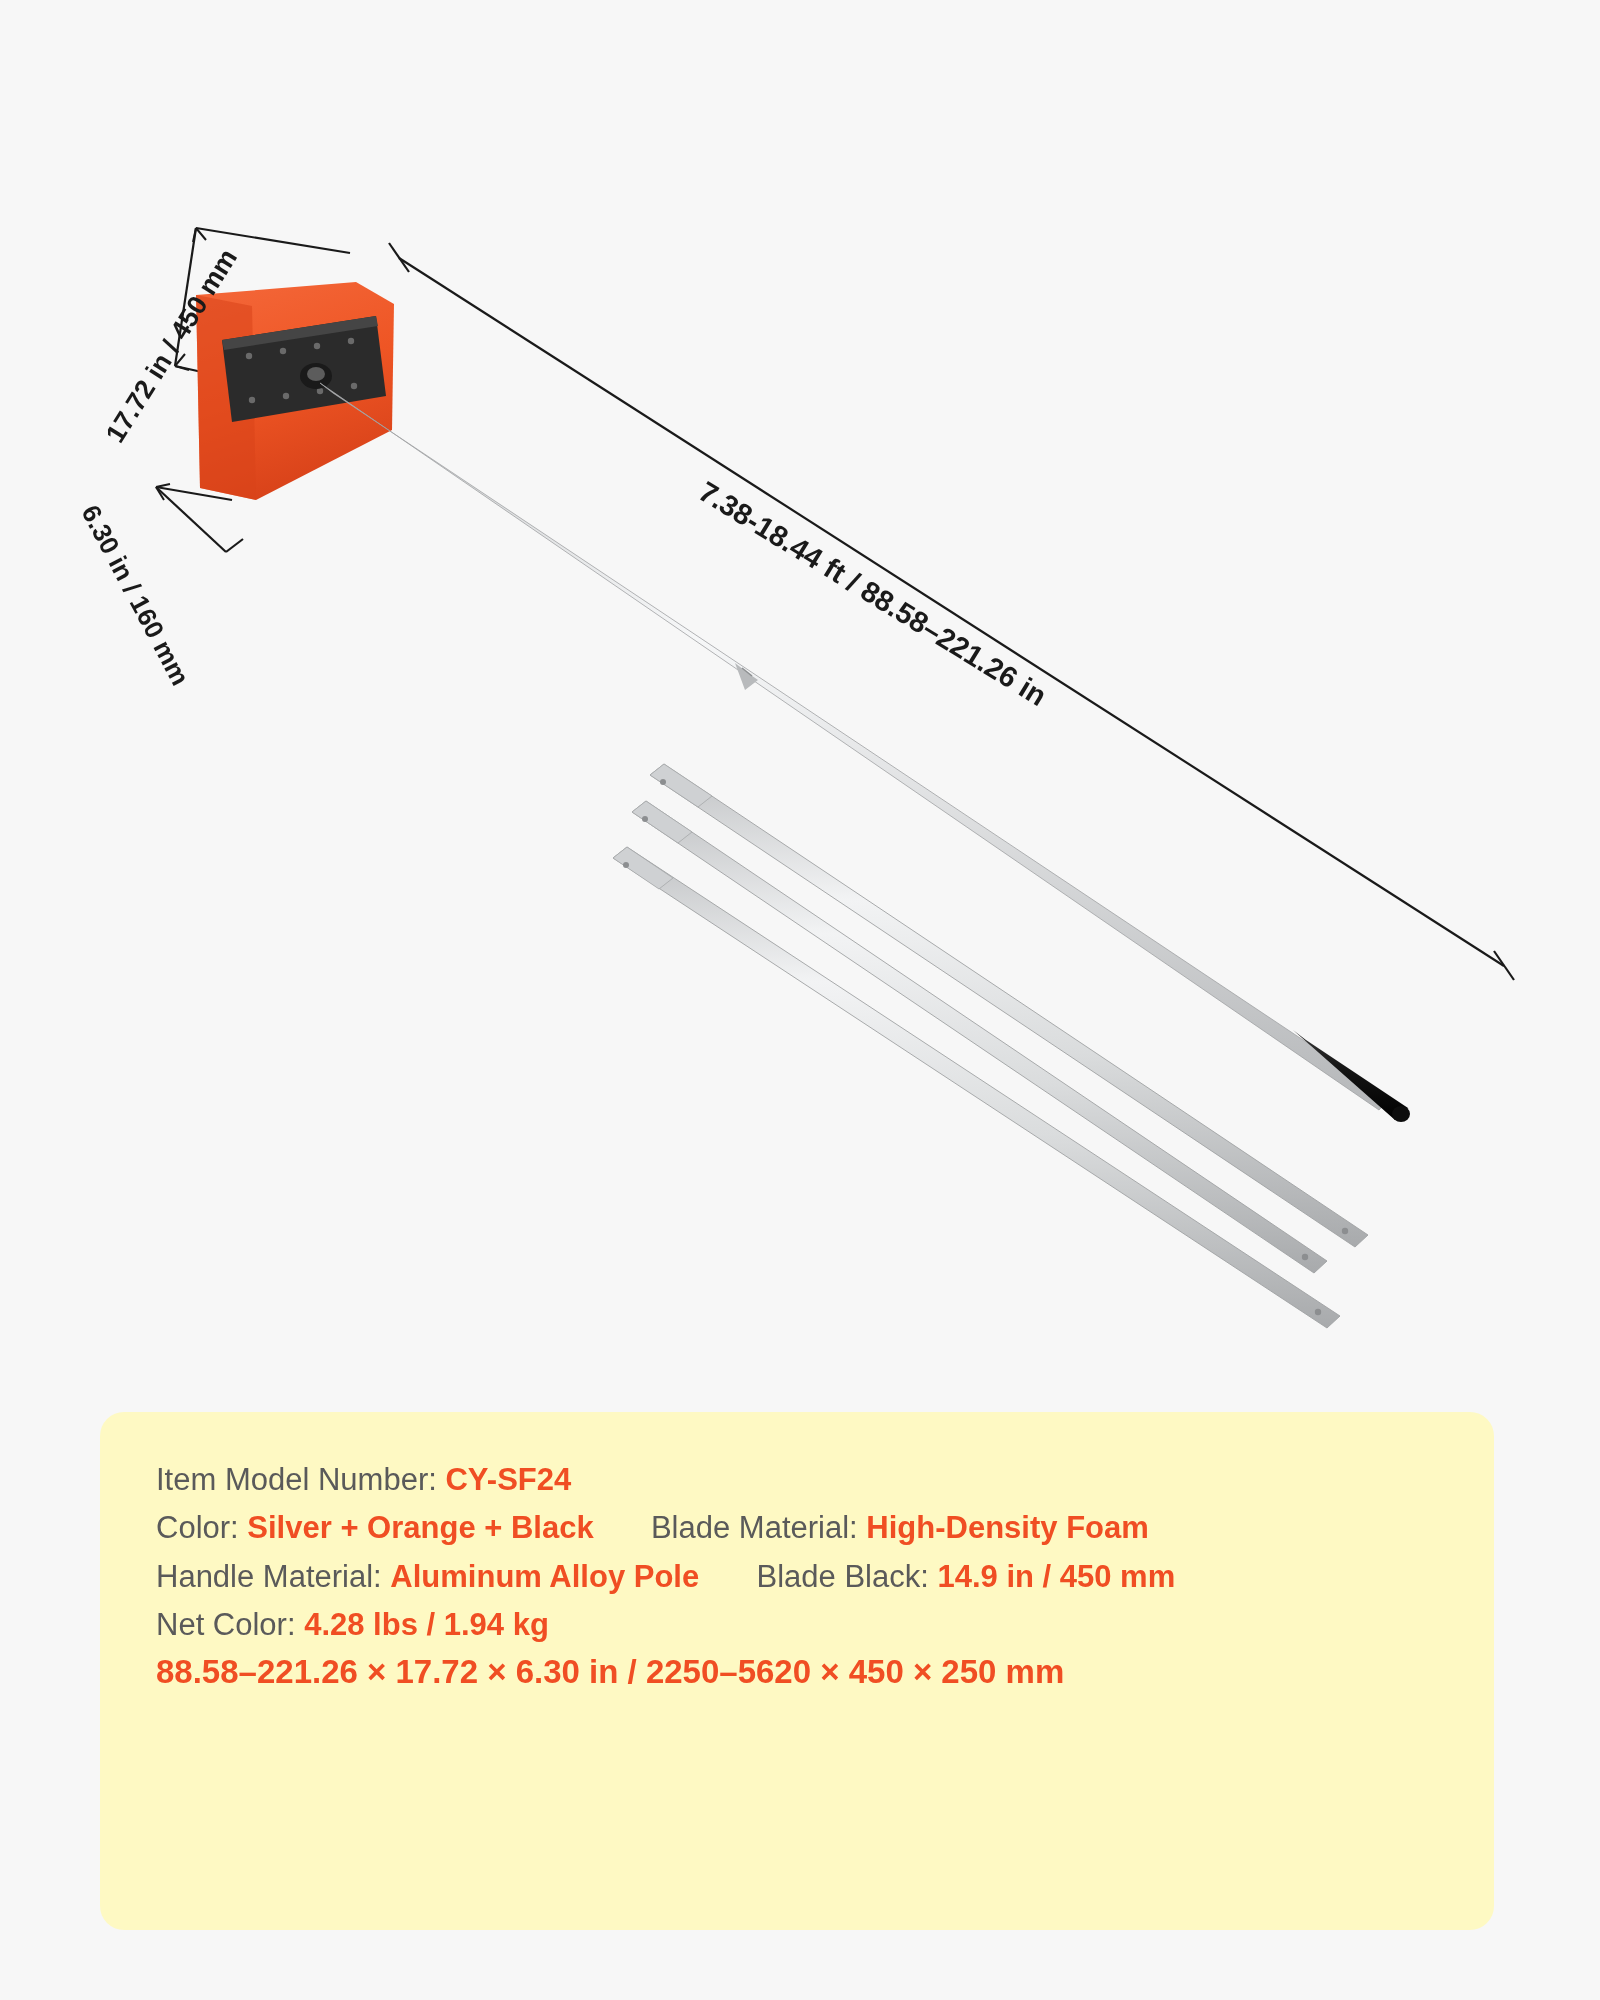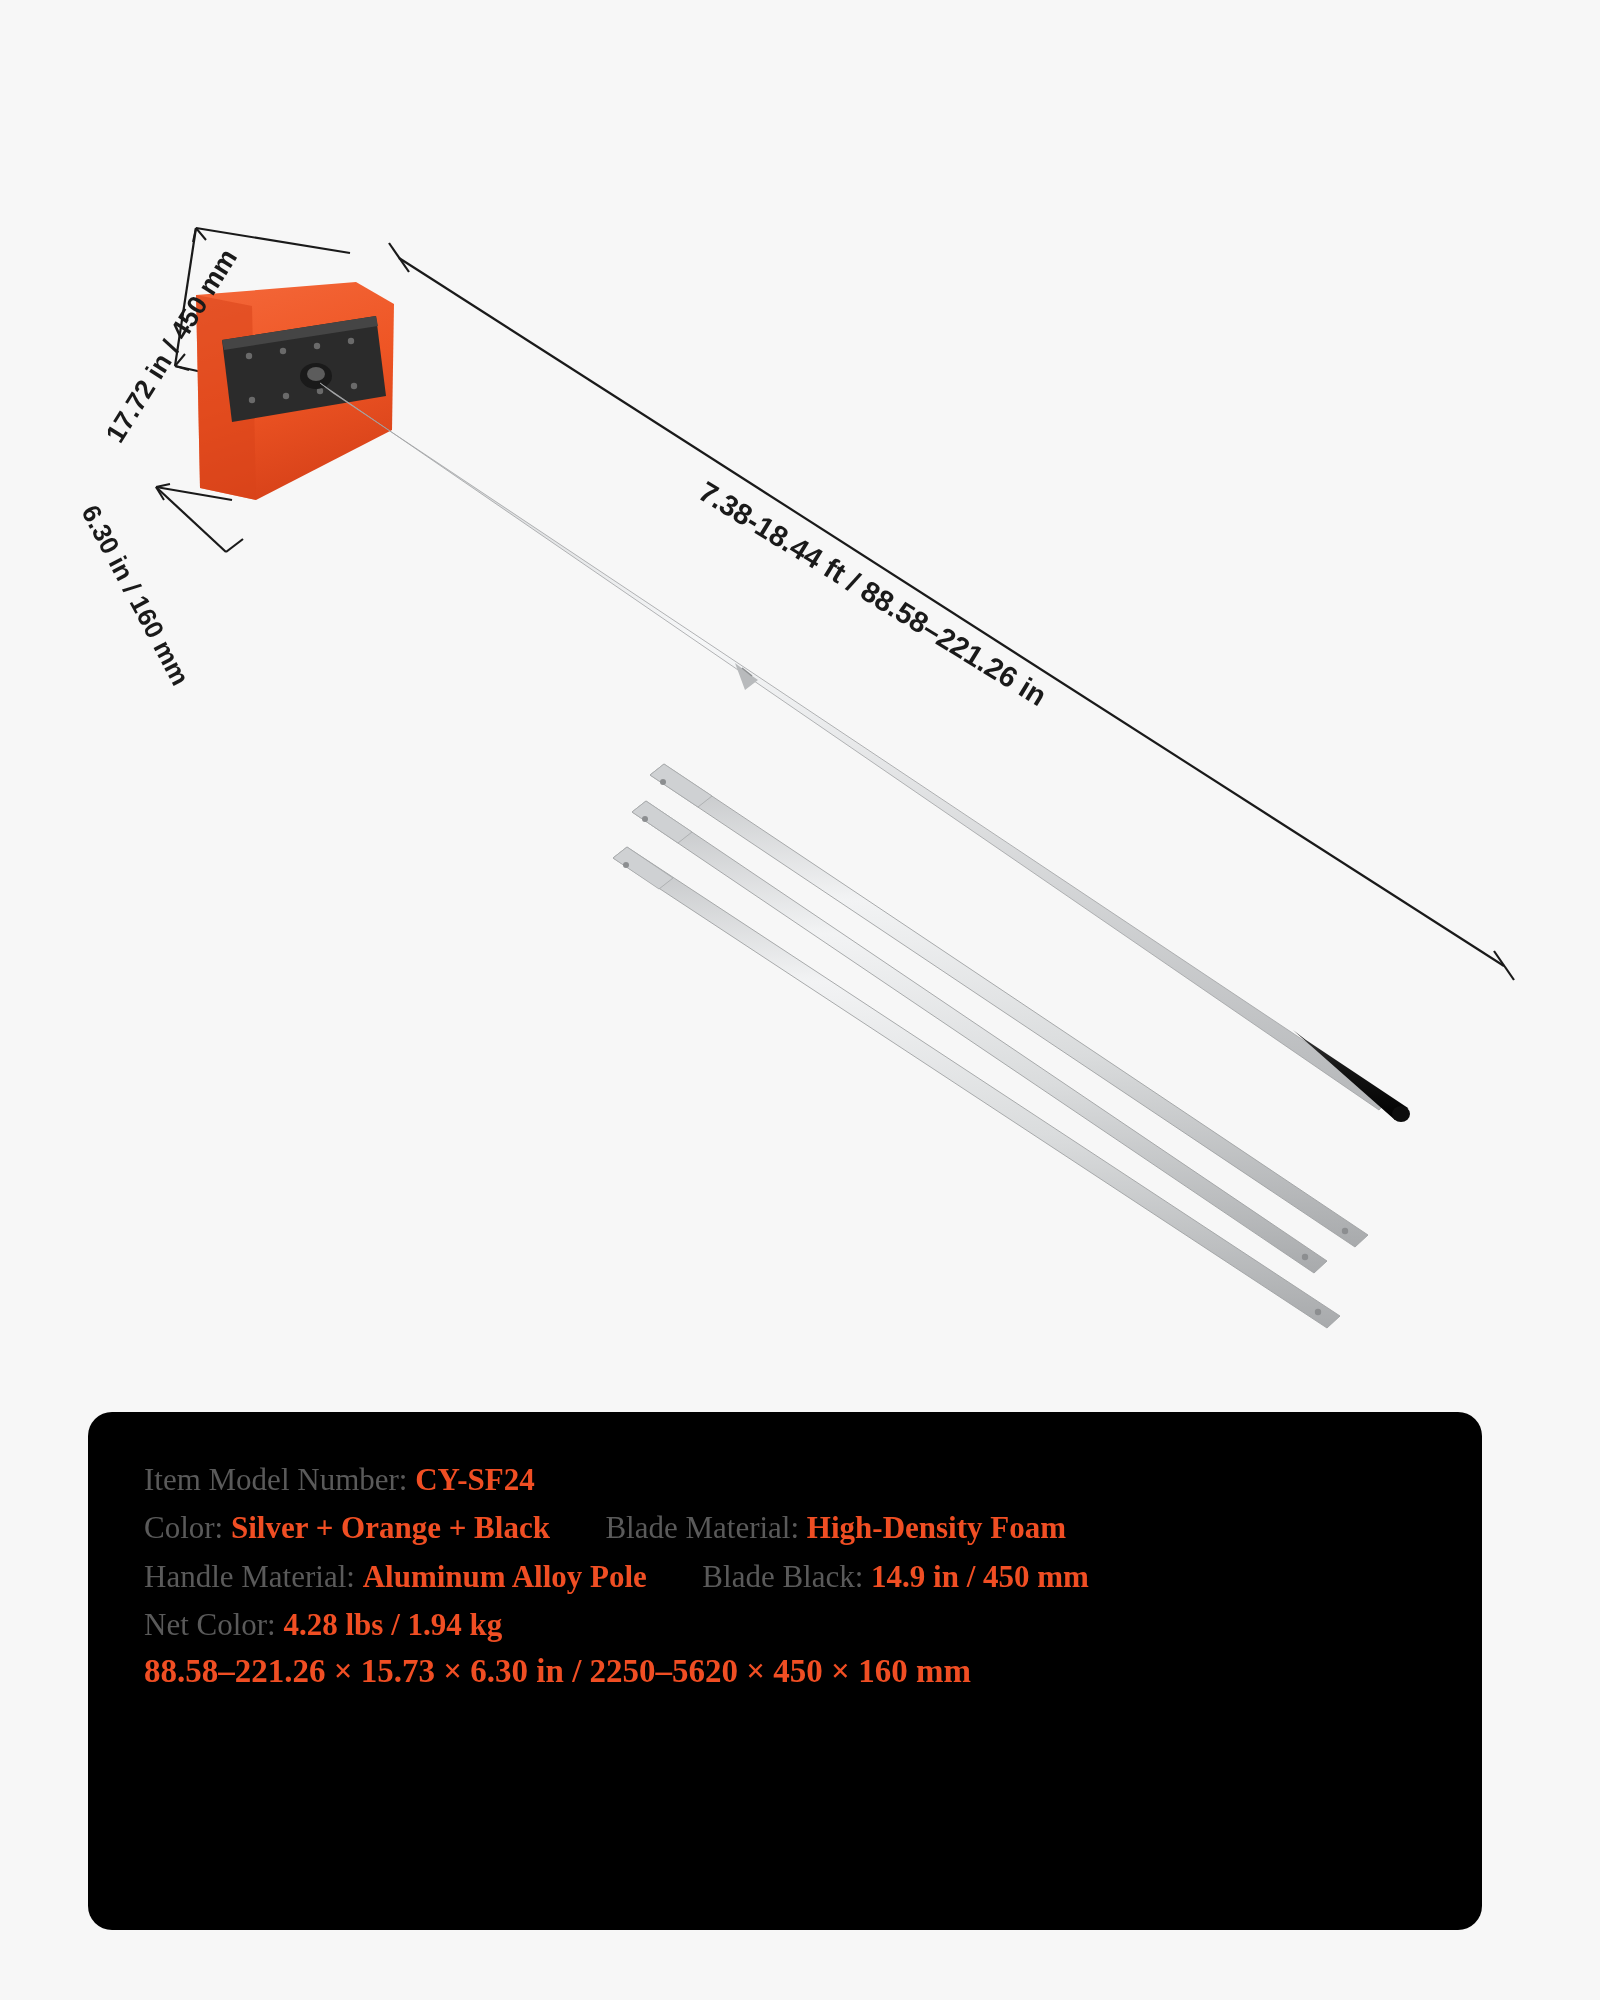--- a/index.html
+++ b/index.html
@@ -51,29 +51,28 @@
   #dim-length-label {
     font-size: 29px;
     left: 710px;
     top: 475px;
     transform: rotate(31.5deg);
   }
 
   
   #spec-card {
     position: absolute;
-    left: 88px;
+    left: 100px;
     top: 1412px;
     width: 1394px;
     height: 518px;
-    background: #000000;
+    background: #fef9c3;
     border-radius: 24px;
     box-sizing: border-box;
     padding: 44px 56px 0 56px;
-    font-family: Liberation Serif, serif;
   }
   .spec-line {
     font-size: 31px;
     line-height: 1.56;
     color: #5a5a5a;
     white-space: nowrap;
   }
   .spec-key {
     color: #5a5a5a;
     font-weight: 400;
@@ -234,15 +233,15 @@
     <span class="spec-key">Blade Black:</span>
     <span class="spec-val">14.9 in / 450 mm</span>
   </div>
 
   <div class="spec-line">
     <span class="spec-key">Net Color:</span>
     <span class="spec-val">4.28 lbs / 1.94 kg</span>
   </div>
 
 
-  <div id="spec-dims-value">88.58–221.26 × 15.73 × 6.30 in / 2250–5620 × 450 × 160 mm</div>
+  <div id="spec-dims-value">88.58–221.26 × 17.72 × 6.30 in / 2250–5620 × 450 × 250 mm</div>
 
 </div>
 
 </body></html>

